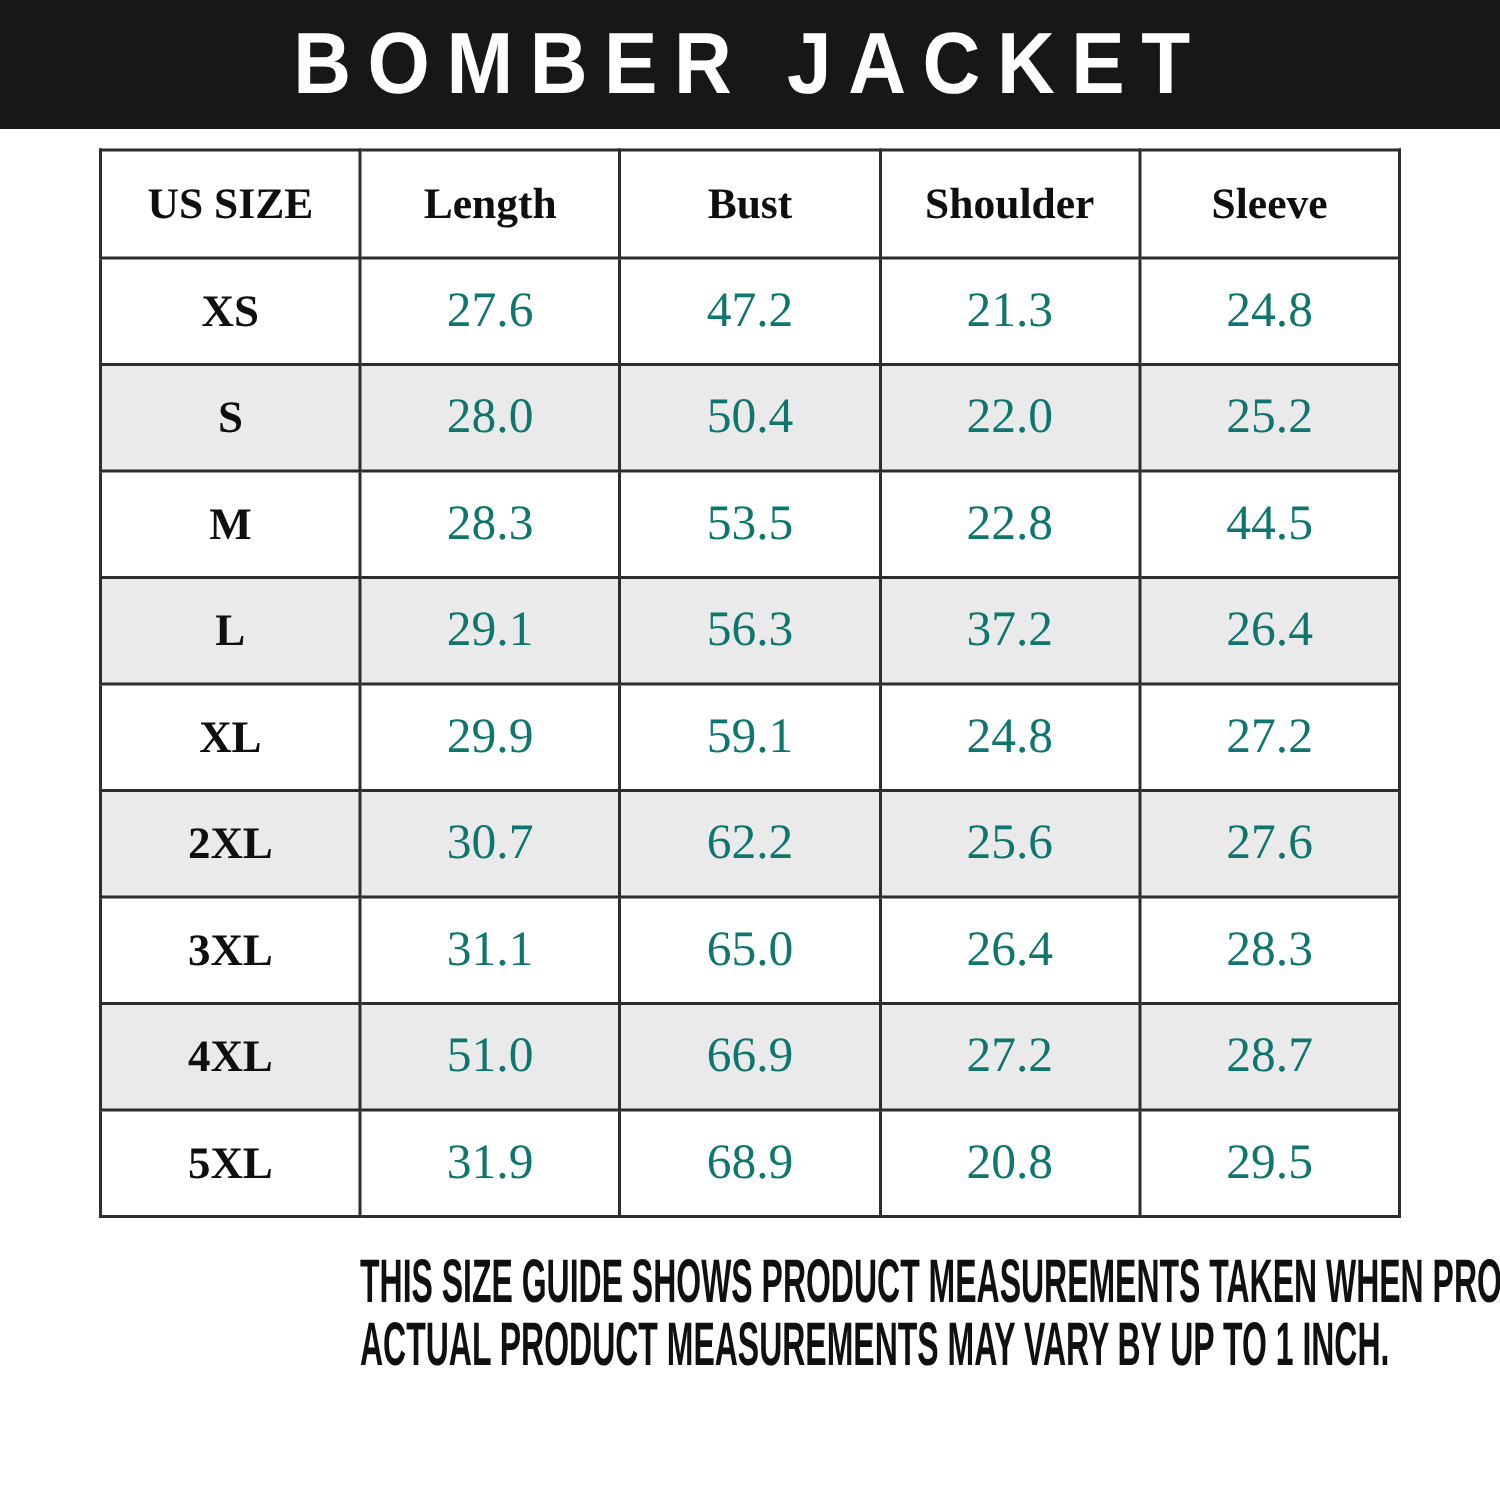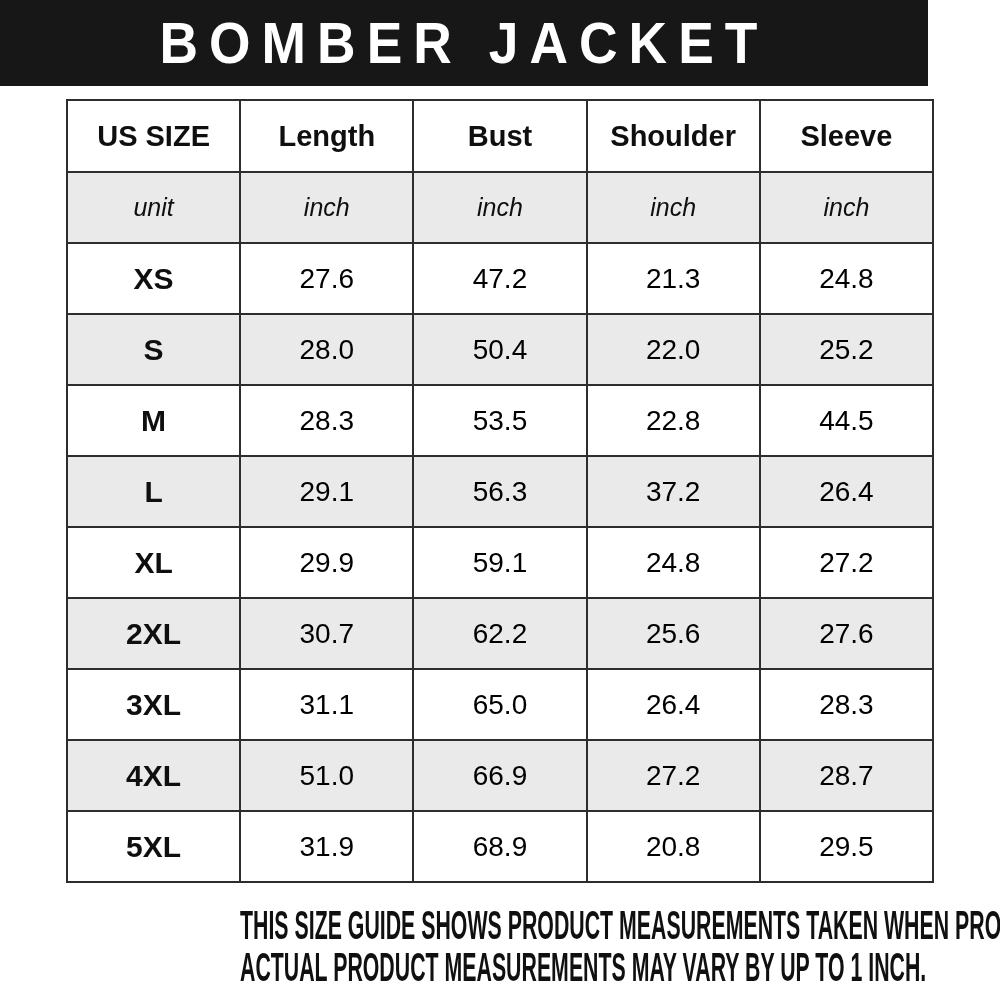--- a/index.html
+++ b/index.html
@@ -11,41 +11,42 @@
   }
   * { box-sizing: border-box; }
   html, body {
     margin: 0; padding: 0;
     width: 1000px; height: 1000px;
     background: #ffffff;
     font-family: "Liberation Sans", sans-serif;
     color: var(--text);
   }
   .title-bar {
-    width: 928px; height: 86px;
+    width: 1000px; height: 86px;
     background: var(--title-bar-bg);
     display: flex; justify-content: center;
     overflow: hidden;
   }
   .title {
     margin: 0;
     color: var(--title-text);
     font-size: 58px;
     font-weight: bold;
     letter-spacing: 12px;
     white-space: nowrap;
     transform: scaleX(0.92);
     transform-origin: center;
     line-height: 86px;
   }
   .size-table {
     width: 868px;
     margin: 13px auto 0 auto;
     border-collapse: collapse;
     table-layout: fixed;
+    font-family: Liberation Serif, serif;
   }
   .size-table th, .size-table td {
     border: 2px solid var(--border);
     text-align: center;
     vertical-align: middle;
     padding: 0;
     height: 71px;
     background: #ffffff;
   }
   .head-row th {
@@ -56,23 +57,23 @@
   .unit-row td {
     font-size: 25px;
     font-style: italic;
     font-weight: normal;
   }
   .size-cell {
     font-size: 30px;
     font-weight: bold;
   }
   .value-cell {
-    font-size: 28px;
+    font-size: 33px;
     font-weight: normal;
-    color: #000000;
+    color: #0f766e;
   }
   tr.shaded th, tr.shaded td { background: var(--row-alt-bg); }
   .notes {
     margin-top: 21px;
     text-align: center;
   }
   .note {
     margin: 0;
     font-size: 41px;
     font-weight: bold;
@@ -93,27 +94,20 @@
   </header>
 
   <table class="size-table">
     <thead>
       <tr class="head-row">
         <th>US SIZE</th>
         <th>Length</th>
         <th>Bust</th>
         <th>Shoulder</th>
         <th>Sleeve</th>
-      </tr>
-      <tr class="unit-row shaded">
-        <td>unit</td>
-        <td>inch</td>
-        <td>inch</td>
-        <td>inch</td>
-        <td>inch</td>
       </tr>
     </thead>
     <tbody>
       <tr class="data-row">
         <th class="size-cell">XS</th>
         <td class="value-cell">27.6</td>
         <td class="value-cell">47.2</td>
         <td class="value-cell">21.3</td>
         <td class="value-cell">24.8</td>
       </tr>

